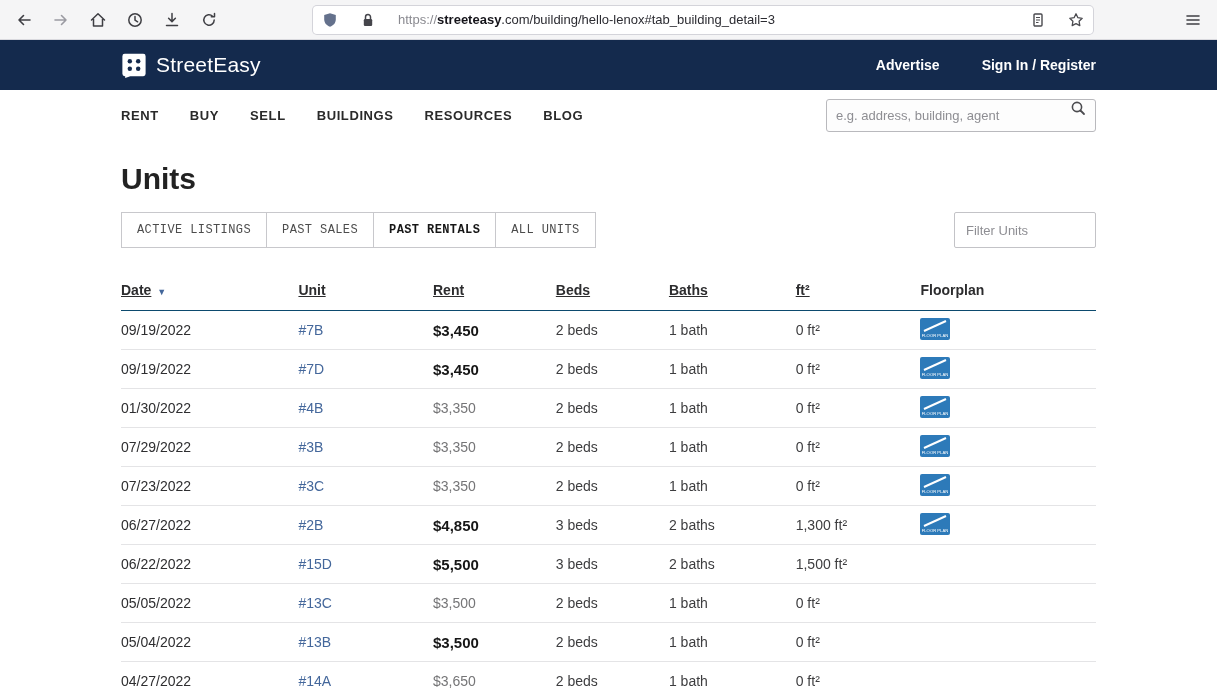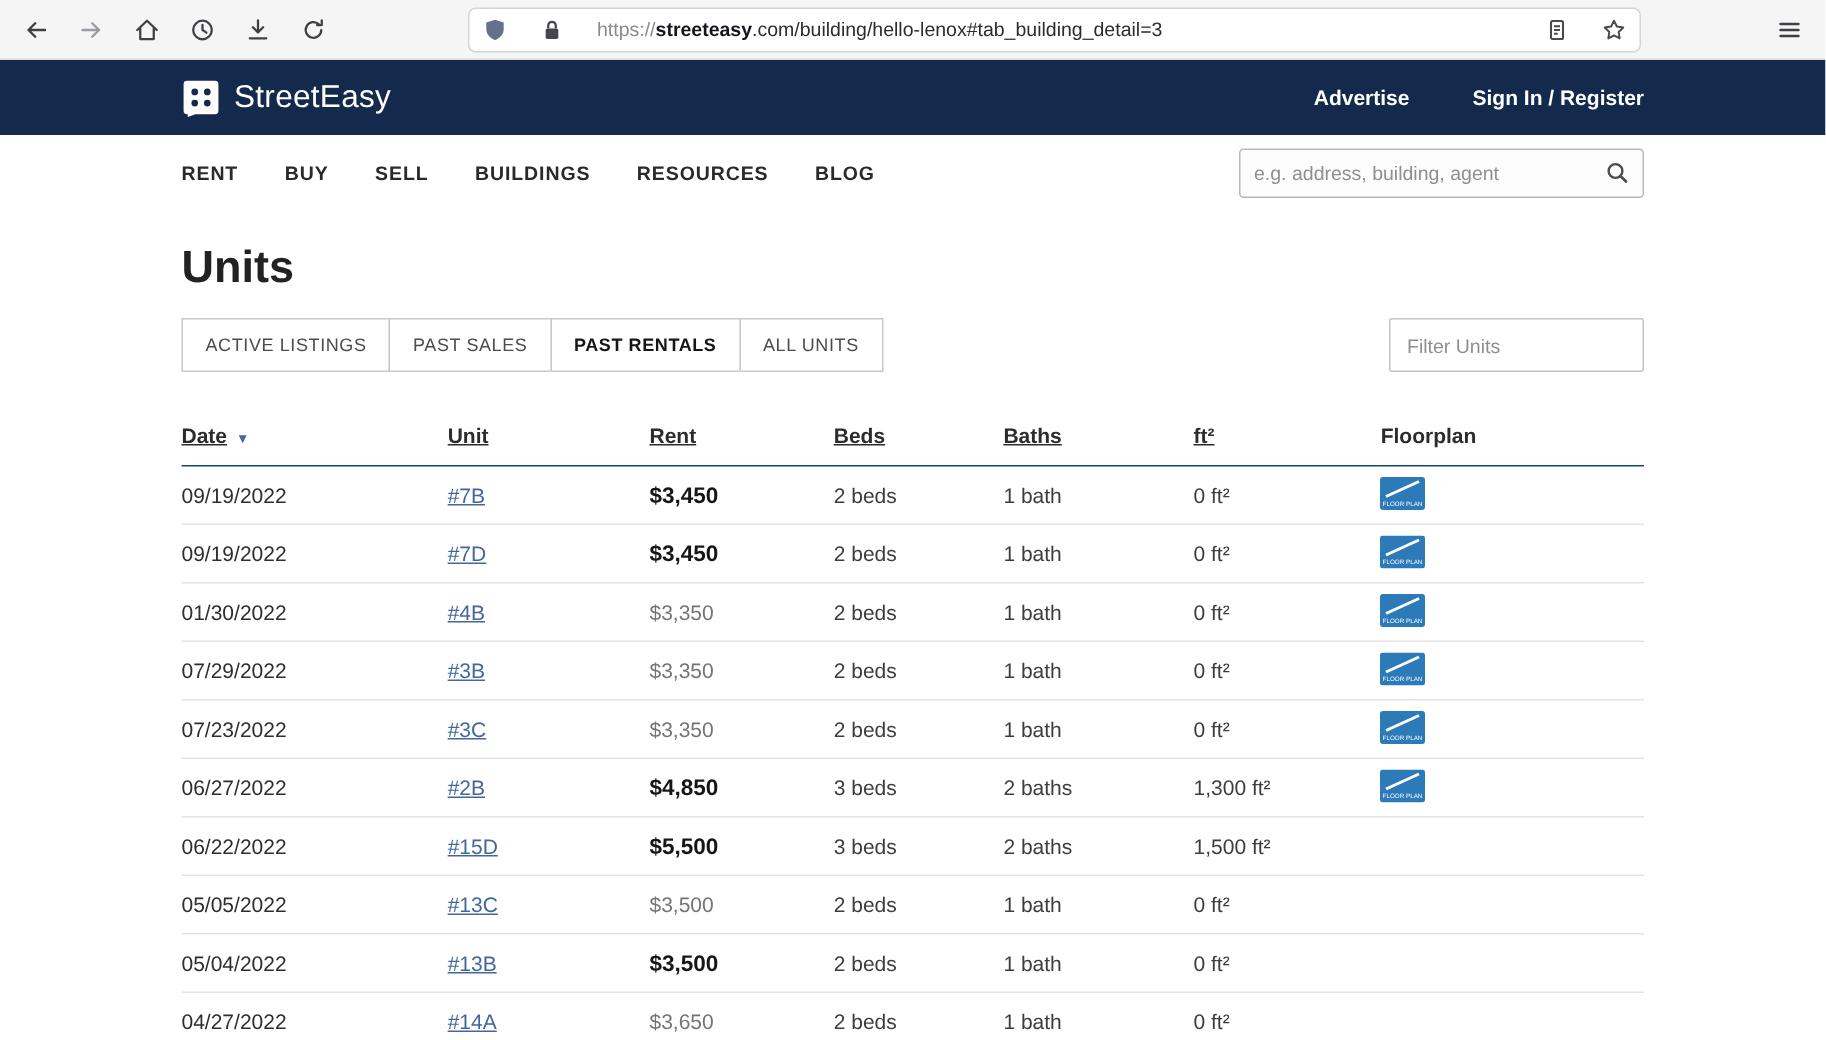--- a/index.html
+++ b/index.html
@@ -29,51 +29,51 @@
   .header-links { margin-left: auto; display: flex; align-items: center; gap: 42px; }
   .header-links a { color: #fff; font-size: 14px; text-decoration: none; cursor: pointer; font-weight: bold; }
 
   
   .main-nav { height: 50px; background: #fff; display: flex; align-items: center; }
   .nav-inner { display: flex; align-items: center; width: 975px; }
   .nav-items { display: flex; align-items: center; gap: 31px; }
   .nav-items a { font-size: 13px; font-weight: 700; letter-spacing: .6px; color: #2a2a2a;
                  text-decoration: none; cursor: pointer; }
   .nav-search { margin-left: auto; width: 270px; height: 33px; border: 1px solid #b9b9bd;
-                border-radius: 3px; background: #fdfdfd; display: flex; align-items: center; padding: 0 9px; }
+                border-radius: 3px; background: #fdfdfd; display: flex; padding: 0 9px; }
   .nav-search input { flex: 1; border: 0; outline: none; background: transparent; font-size: 13px;
                       color: #333; font-family: "Liberation Sans", sans-serif; }
   .nav-search input::placeholder { color: #8e8e93; }
 
   
   .page-title { font-size: 30px; font-weight: 600; color: #222; margin: 22px 0 16px; }
   .tabs-row { display: flex; align-items: flex-start; justify-content: space-between; }
-  .tabs { display: flex; }
+  .tabs { display: flex; font-family: Liberation Mono, monospace; }
   .tab { padding: 10px 15px; border: 1px solid #c8c8cc; margin-left: -1px; background: #fff;
          font-size: 12px; letter-spacing: .4px; color: #4c4c4c; cursor: pointer; white-space: nowrap; }
   .tab:first-child { margin-left: 0; }
   .tab.active { font-weight: 700; color: #161616; }
-  .filter-input { width: 170px; height: 36px; border: 1px solid #c3c3c7; border-radius: 2px;
+  .filter-input { width: 142px; height: 36px; border: 1px solid #c3c3c7; border-radius: 2px;
                   padding: 12px 11px; font-size: 13px; color: #333; outline: none;
                   font-family: "Liberation Sans", sans-serif; }
   .filter-input::placeholder { color: #8e8e93; }
 
   
   .units-table { margin-top: 28px; }
   .thead, .trow { display: grid;
     grid-template-columns: 18.2% 13.8% 12.6% 11.6% 13% 12.8% 1fr;
     align-items: center; }
   .thead { padding: 6px 0 12px; border-bottom: 1px solid #0c4a6e; }
   .th { font-size: 14px; font-weight: 700; color: #2c2c2e; text-decoration: none; justify-self: start; }
   .th.sortable { text-decoration: underline; cursor: pointer; }
   .sort-arrow { font-size: 9px; color: var(--accent-sort, #44679b); margin-left: 6px;
                 text-decoration: none; display: inline-block; }
   .trow { border-bottom: 1px solid #e4e4e6; min-height: 39px; }
   .td { font-size: 14px; color: #2e2e30; }
-  .td.unit a { color: var(--link-blue, #44679b); text-decoration: underline; cursor: pointer; }
+  .td.unit a { color: var(--link-blue, #44679b); cursor: pointer; }
   .td.rent { color: #757577; }
   .td.rent.bold { color: #161616; font-weight: 700; font-size: 15px; }
   .td.beds, .td.baths, .td.sqft { color: #3d3d3f; }
   .fp-btn { display: inline-flex; cursor: pointer; line-height: 0; }
 </style>
 </head>
 <body>
 
 <div class="browser-bar">
   <div class="b-icons">

